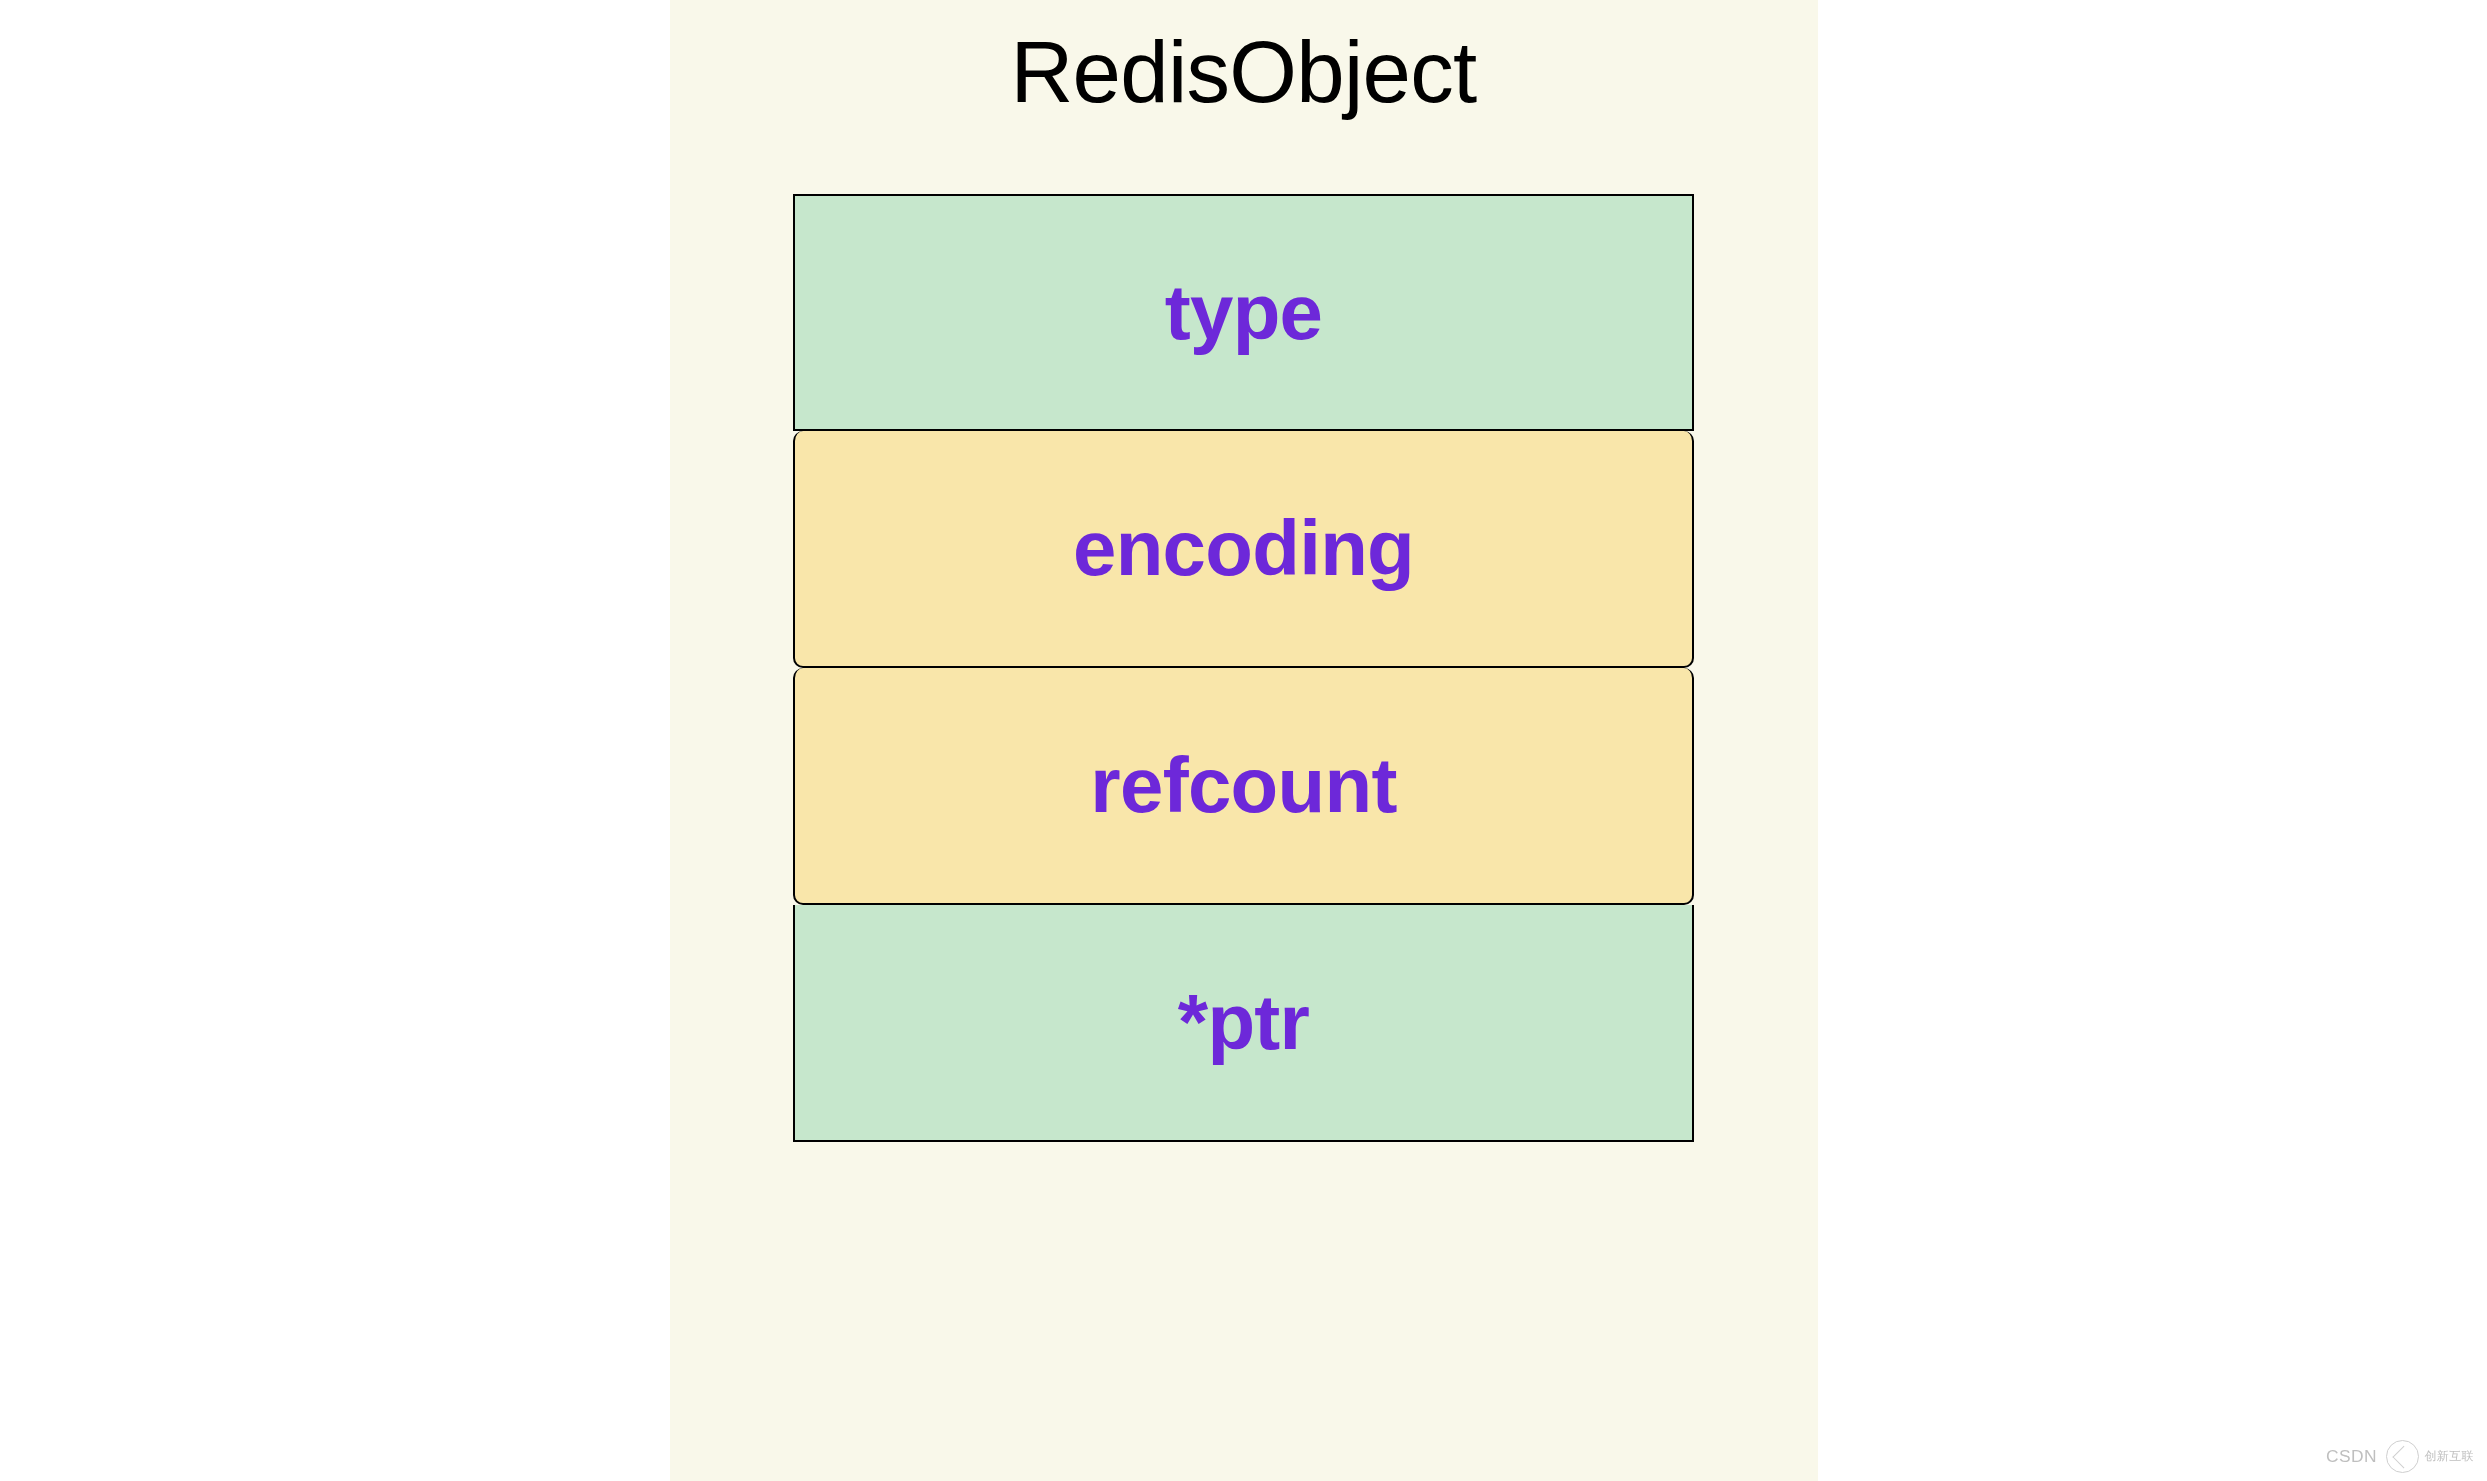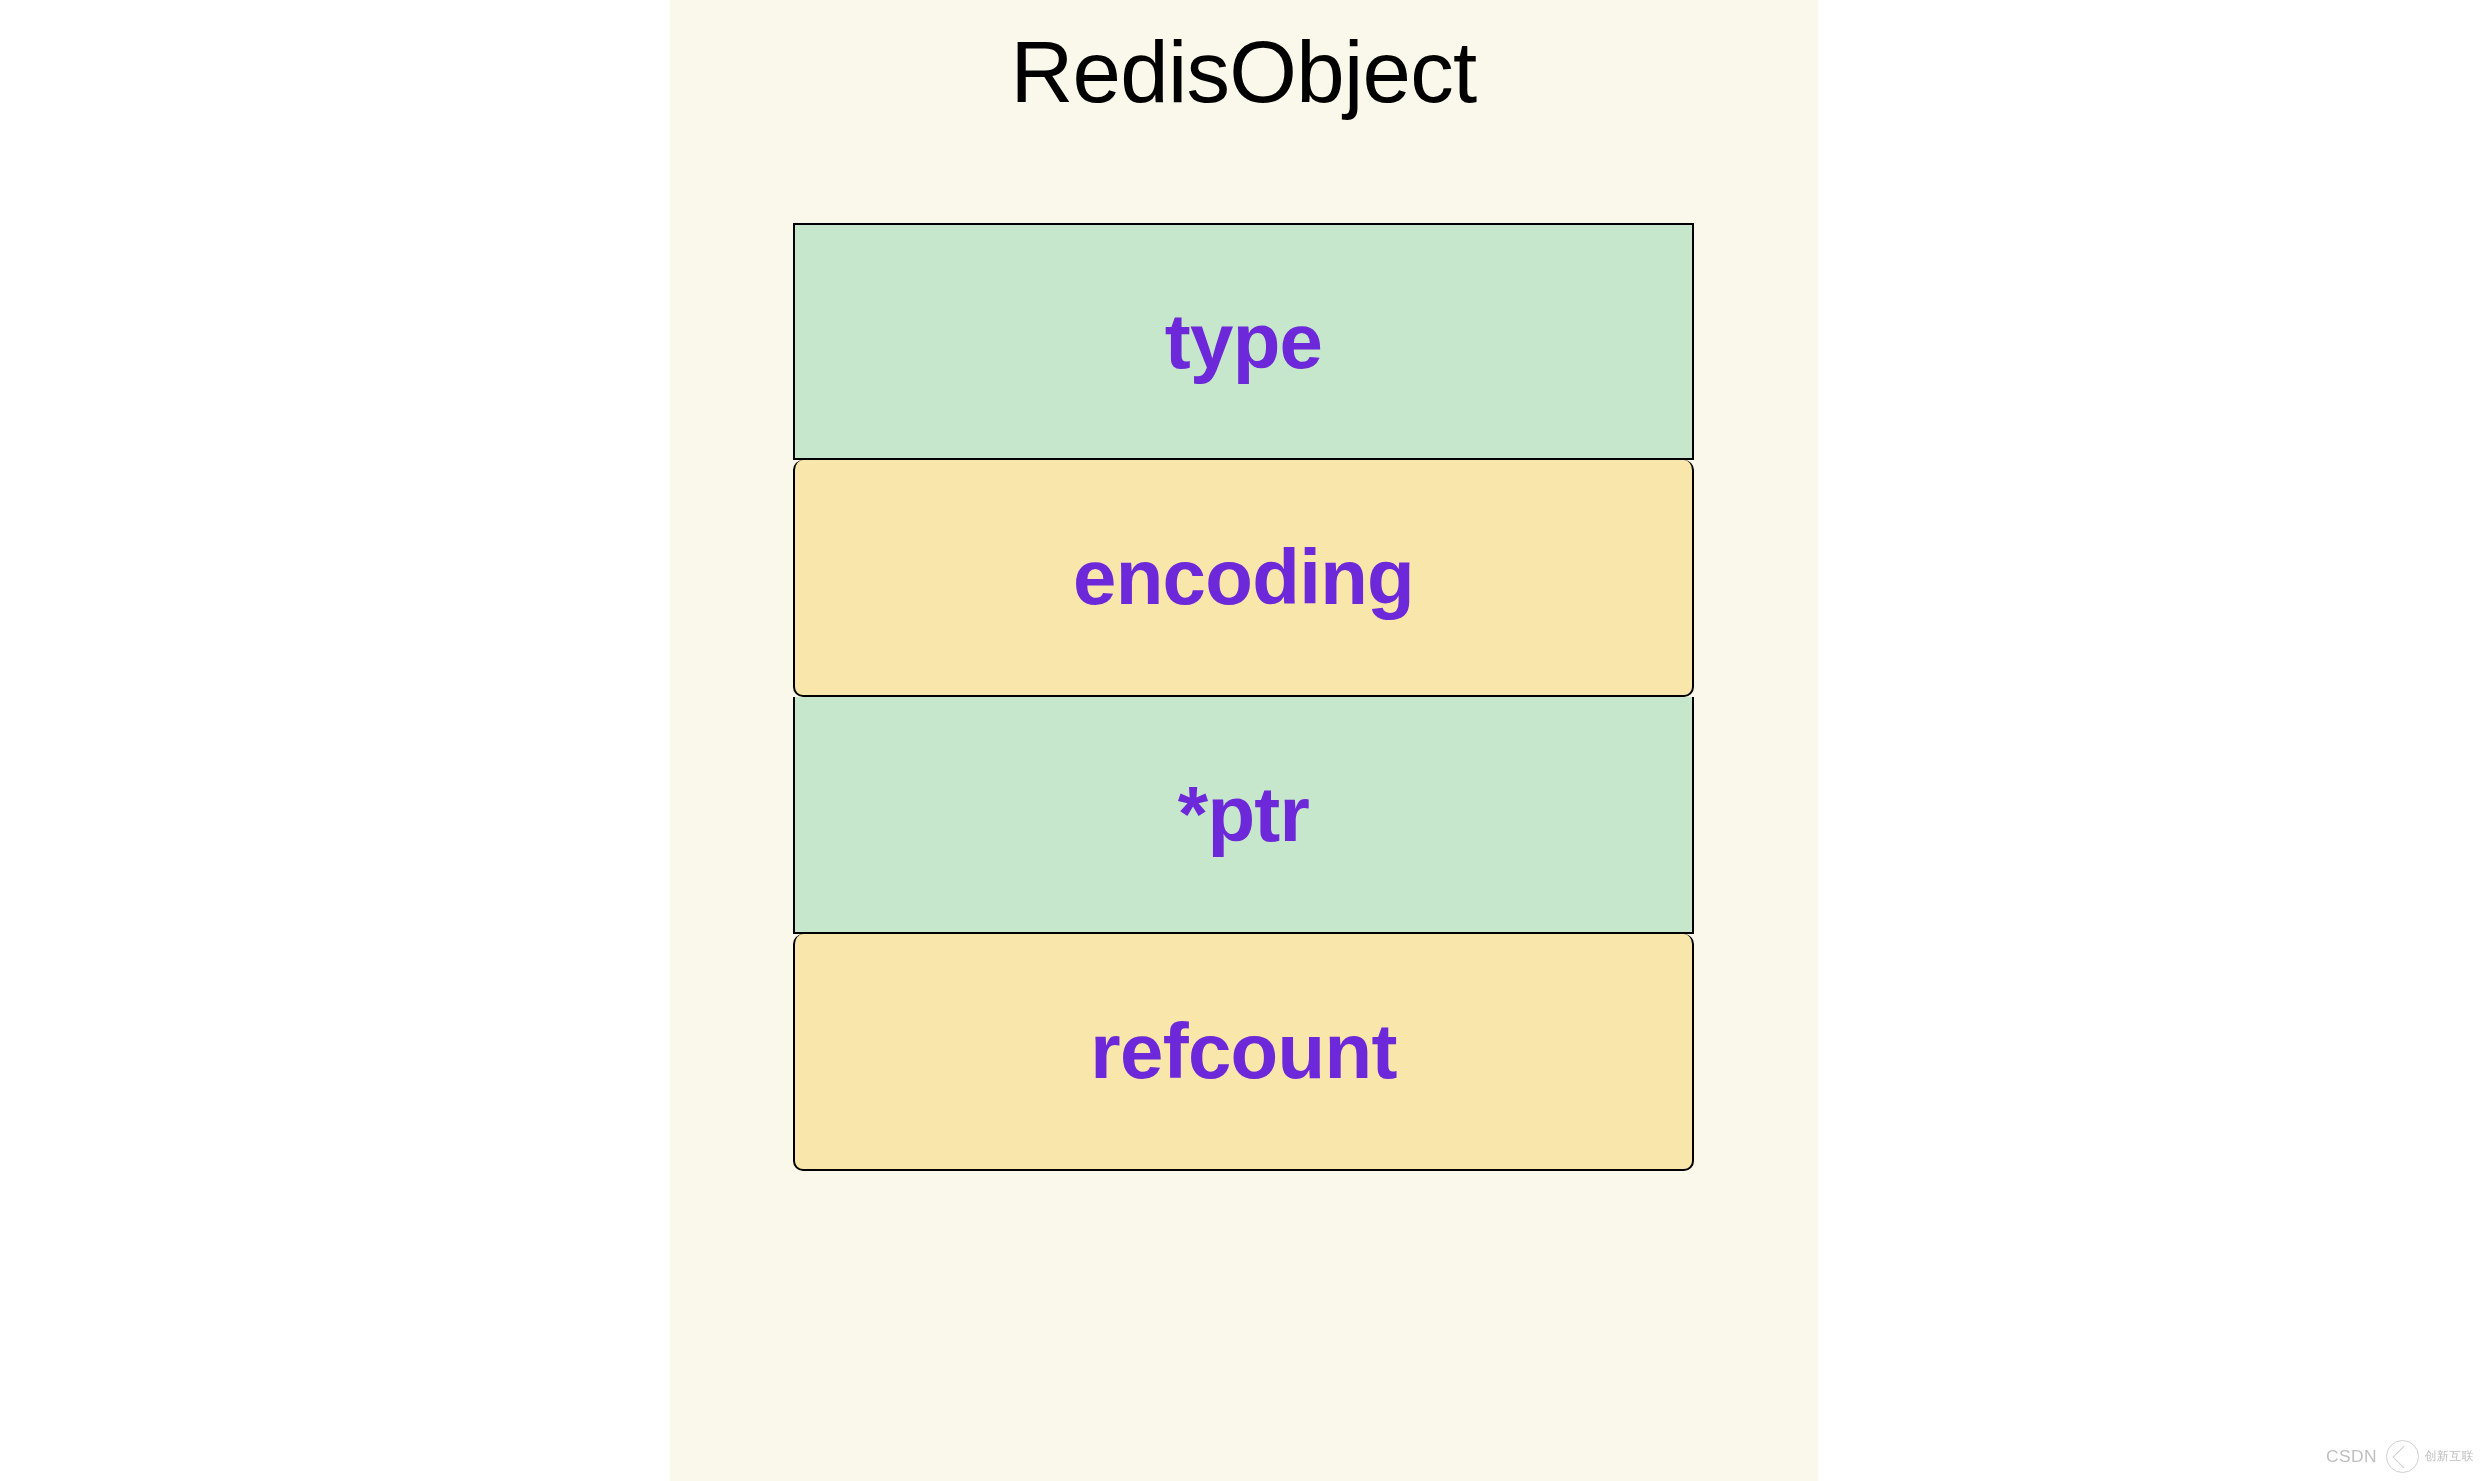--- a/index.html
+++ b/index.html
@@ -23,21 +23,21 @@
       background: #f9f8ea;
       display: flex;
       flex-direction: column;
       align-items: center;
       padding-top: 22px;
     }
     .diagram-title {
       font-size: 87px;
       font-weight: 400;
       color: #000;
-      margin-bottom: 101px;
+      margin-bottom: 72px;
       letter-spacing: -0.7px;
     }
     .field-stack {
       width: 901px;
       display: flex;
       flex-direction: column;
     }
     .field-cell {
       height: 237px;
       border: 2.2px solid #000;
@@ -99,22 +99,22 @@
     }
   </style>
 </head>
 <body>
 
 <div class="diagram-container">
   <div class="diagram-title">RedisObject</div>
   <div class="field-stack">
     <div class="field-cell color-green">type</div>
     <div class="field-cell color-yellow">encoding</div>
+    <div class="field-cell color-yellow">refcount</div>
     <div class="field-cell color-green">*ptr</div>
-    <div class="field-cell color-yellow">refcount</div>
   </div>
 </div>
 
 <div class="watermark">
   <span class="watermark-csdn">CSDN</span>
   <span class="watermark-logo"></span>
   <span class="watermark-cn">创新互联</span>
 </div>
 
 

